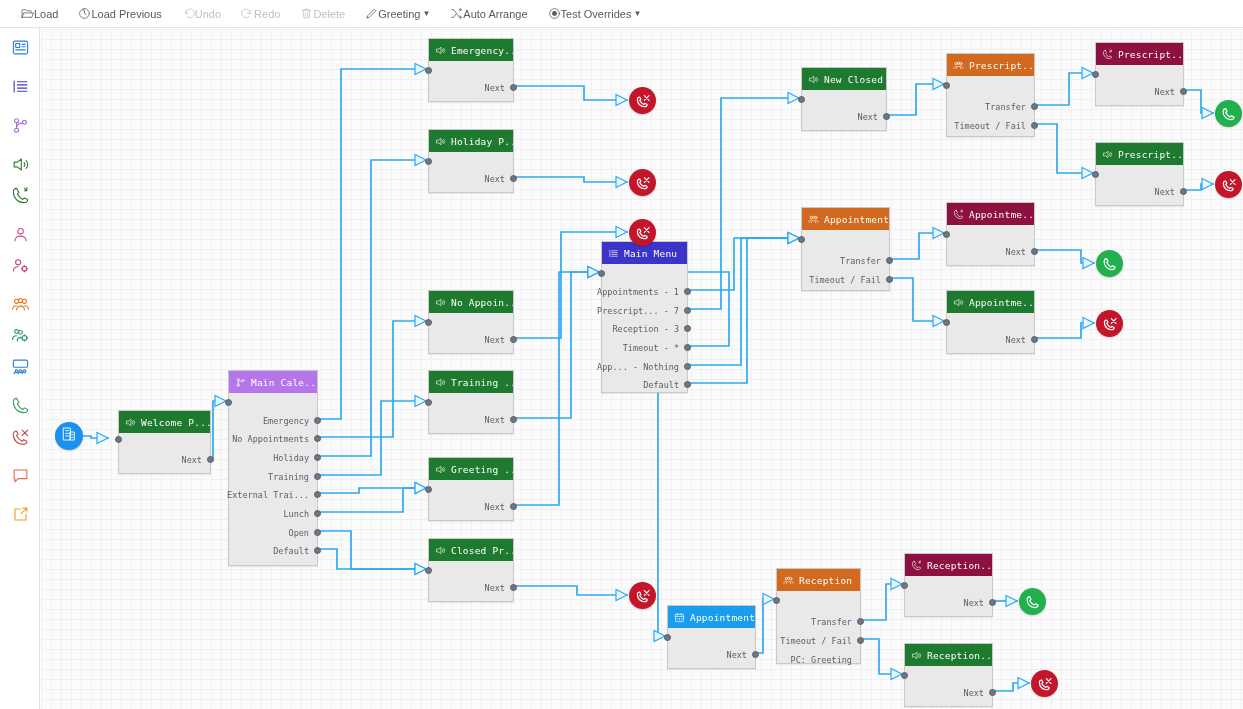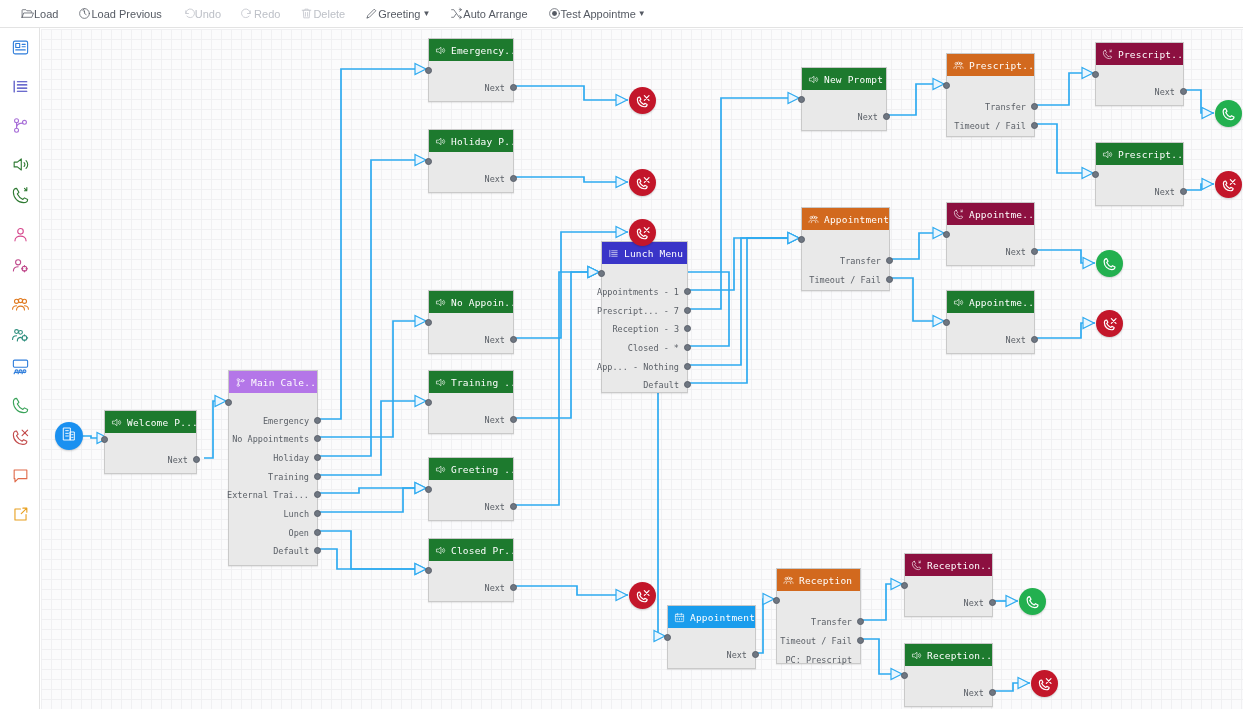--- a/index.html
+++ b/index.html
@@ -186,21 +186,21 @@
       </span>
       <span>Auto Arrange</span>
     </div>
     <div class="tb-btn">
       <span class="tb-ico">
         <svg width="13" height="13" viewBox="0 0 24 24">
           <circle stroke="#555a63" fill="none" stroke-width="1.4" stroke-linecap="round" stroke-linejoin="round" cx="12" cy="12" r="9"></circle>
           <circle cx="12" cy="12" r="4.5" fill="#555a63"></circle>
         </svg>
       </span>
-      <span>Test Appointme</span>
+      <span>Test Overrides</span>
       <span class="caret">▼</span>
     </div>
   </div>
 
 <div id="rail">
     <div class="rail-item">
       <svg width="19" height="19" viewBox="0 0 24 24">
         <rect stroke="#2e7ddb" fill="none" stroke-width="1.4" stroke-linecap="round" stroke-linejoin="round" x="3" y="4" width="18" height="16" rx="2"></rect>
         <rect stroke="#2e7ddb" fill="none" stroke-width="1.4" stroke-linecap="round" stroke-linejoin="round" x="6" y="7" width="5" height="5"></rect>
         <path stroke="#2e7ddb" fill="none" stroke-width="1.4" stroke-linecap="round" stroke-linejoin="round" d="M14 8h4M14 11h4M6 15h12"></path>
@@ -379,21 +379,21 @@
       <path d="M953 662 L972 662 L972 654 L989 654" fill="none" stroke="#2eaaf0" stroke-width="1.7"></path>
       <path d="M977 648.5 L988 654 L977 659.5 Z" fill="#eaf6fe" stroke="#2eaaf0" stroke-width="1.2"></path>
     </svg>
 <div class="startnode" style="left: 14px; top: 393px;">
       <span><svg width="16" height="16" viewBox="0 0 24 24">
           <rect stroke="#ffffff" fill="none" stroke-width="1.4" stroke-linecap="round" stroke-linejoin="round" x="4" y="3" width="10" height="18"></rect>
           <rect stroke="#ffffff" fill="none" stroke-width="1.4" stroke-linecap="round" stroke-linejoin="round" x="14" y="9" width="6" height="12"></rect>
           <path stroke="#ffffff" fill="none" stroke-width="1.4" stroke-linecap="round" stroke-linejoin="round" d="M7 7h4M7 11h4M7 15h4M16 13h2M16 17h2"></path>
         </svg></span>
     </div>
-    <div class="node" style="left: 63px; top: 381px; width: 93px; height: 64px;">
+    <div class="node" style="left: 77px; top: 381px; width: 93px; height: 64px;">
       <div class="node-hd" style="background:#1d7a2e">
         <span class="nico">
           <svg width="11" height="11" viewBox="0 0 24 24">
             <path stroke="#ffffff" fill="none" stroke-width="1.4" stroke-linecap="round" stroke-linejoin="round" d="M4 9h4l5-4v14l-5-4H4z"></path>
             <path stroke="#ffffff" fill="none" stroke-width="1.4" stroke-linecap="round" stroke-linejoin="round" d="M16.5 9.5a3.5 3.5 0 0 1 0 5M19 7a7 7 0 0 1 0 10"></path>
           </svg>
         </span>
         <span>Welcome P...</span>
       </div>
       <div class="node-body">
@@ -561,59 +561,59 @@
       </div>
     </div>
     <div class="node" style="left: 560px; top: 212px; width: 87px; height: 152px;">
       <div class="node-hd" style="background:#3a35c8">
         <span class="nico">
           <svg width="11" height="11" viewBox="0 0 24 24">
             <path stroke="#ffffff" fill="none" stroke-width="1.4" stroke-linecap="round" stroke-linejoin="round" d="M4 5v14"></path>
             <path stroke="#ffffff" fill="none" stroke-width="1.4" stroke-linecap="round" stroke-linejoin="round" d="M8 6h12M8 10h12M8 14h12M8 18h12"></path>
           </svg>
         </span>
-        <span>Lunch Menu</span>
+        <span>Main Menu</span>
       </div>
       <div class="node-body">
         <div class="dot in" style="top:6px"></div>
         <div class="port-row" style="position:absolute;left:0;right:0;top:18px">
           <span>Appointments - 1</span>
           <span class="dot out" style="top:6px"></span>
         </div>
         <div class="port-row" style="position:absolute;left:0;right:0;top:37px">
           <span>Prescript... - 7</span>
           <span class="dot out" style="top:6px"></span>
         </div>
         <div class="port-row" style="position:absolute;left:0;right:0;top:55px">
           <span>Reception - 3</span>
           <span class="dot out" style="top:6px"></span>
         </div>
         <div class="port-row" style="position:absolute;left:0;right:0;top:74px">
-          <span>Closed - *</span>
+          <span>Timeout - *</span>
           <span class="dot out" style="top:6px"></span>
         </div>
         <div class="port-row" style="position:absolute;left:0;right:0;top:93px">
           <span>App... - Nothing</span>
           <span class="dot out" style="top:6px"></span>
         </div>
         <div class="port-row" style="position:absolute;left:0;right:0;top:111px">
           <span>Default</span>
           <span class="dot out" style="top:6px"></span>
         </div>
       </div>
     </div>
     <div class="node" style="left: 760px; top: 38px; width: 86px; height: 64px;">
       <div class="node-hd" style="background:#1d7a2e">
         <span class="nico">
           <svg width="11" height="11" viewBox="0 0 24 24">
             <path stroke="#ffffff" fill="none" stroke-width="1.4" stroke-linecap="round" stroke-linejoin="round" d="M4 9h4l5-4v14l-5-4H4z"></path>
             <path stroke="#ffffff" fill="none" stroke-width="1.4" stroke-linecap="round" stroke-linejoin="round" d="M16.5 9.5a3.5 3.5 0 0 1 0 5M19 7a7 7 0 0 1 0 10"></path>
           </svg>
         </span>
-        <span>New Prompt</span>
+        <span>New Closed</span>
       </div>
       <div class="node-body">
         <div class="dot in" style="top:6px"></div>
         <div class="port-row" style="position:absolute;left:0;right:0;top:17px">
           <span>Next</span>
           <span class="dot out" style="top:6px"></span>
         </div>
       </div>
     </div>
     <div class="node" style="left: 905px; top: 24px; width: 89px; height: 84px;">
@@ -771,21 +771,21 @@
         <div class="dot in" style="top:6px"></div>
         <div class="port-row" style="position:absolute;left:0;right:0;top:21px">
           <span>Transfer</span>
           <span class="dot out" style="top:6px"></span>
         </div>
         <div class="port-row" style="position:absolute;left:0;right:0;top:40px">
           <span>Timeout / Fail</span>
           <span class="dot out" style="top:6px"></span>
         </div>
         <div class="port-row" style="position:absolute;left:0;right:0;top:59px">
-          <span>PC: Prescript</span>
+          <span>PC: Greeting</span>
         </div>
       </div>
     </div>
     <div class="node" style="left: 863px; top: 524px; width: 89px; height: 64px;">
       <div class="node-hd" style="background:#8c1040">
         <span class="nico">
           <svg width="11" height="11" viewBox="0 0 24 24">
             <path stroke="#ffffff" fill="none" stroke-width="1.4" stroke-linecap="round" stroke-linejoin="round" d="M7 3c-2 0-4 2-4 5 0 7 6 13 13 13 3 0 5-2 5-4l-4-2-2 2c-3-1.5-5.5-4-7-7l2-2L7 3z"></path>
             <path stroke="#ffffff" fill="none" stroke-width="1.4" stroke-linecap="round" stroke-linejoin="round" d="M17 3l2 2M20 2l0 3M17 6l3 0"></path>
           </svg>

